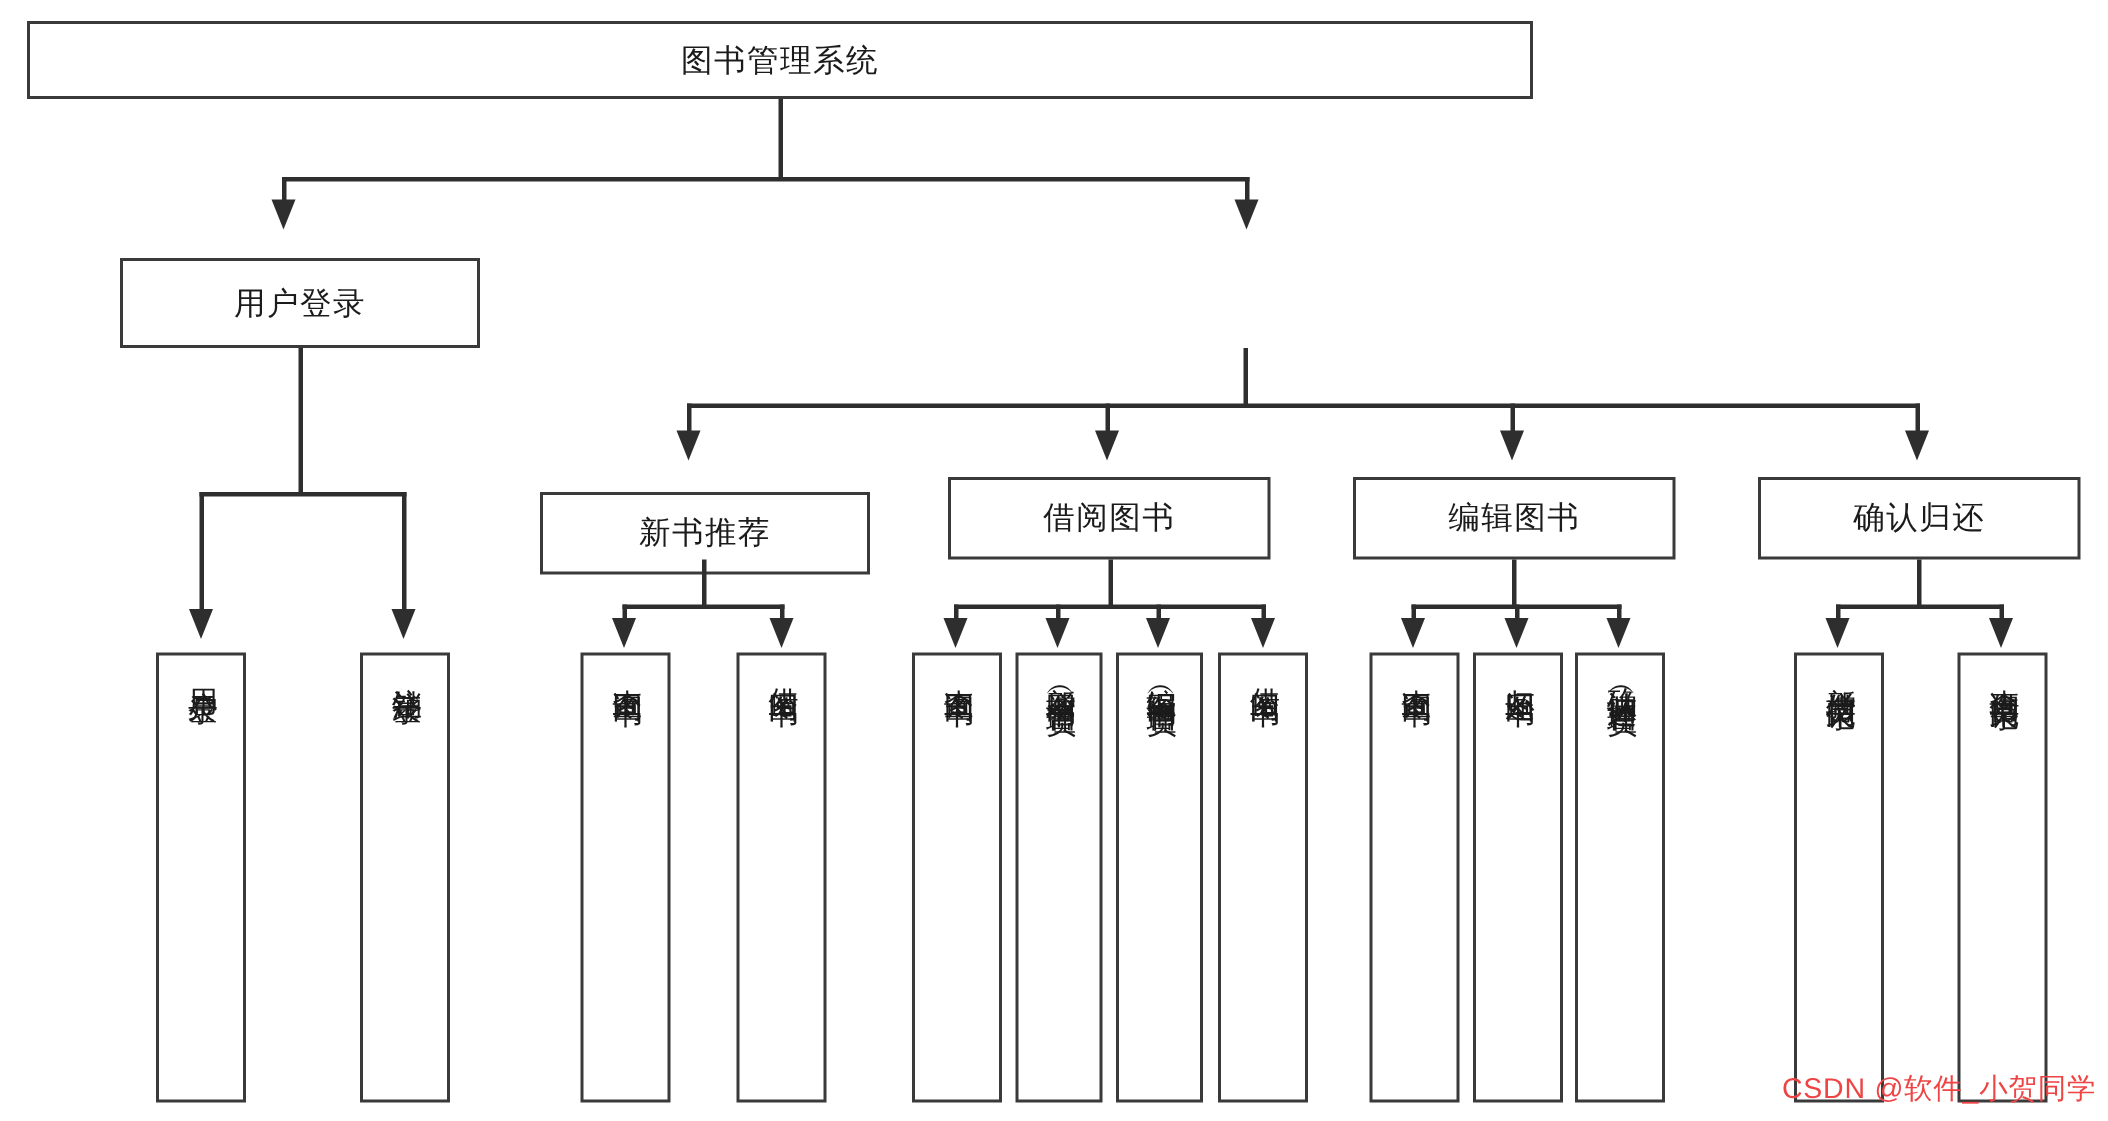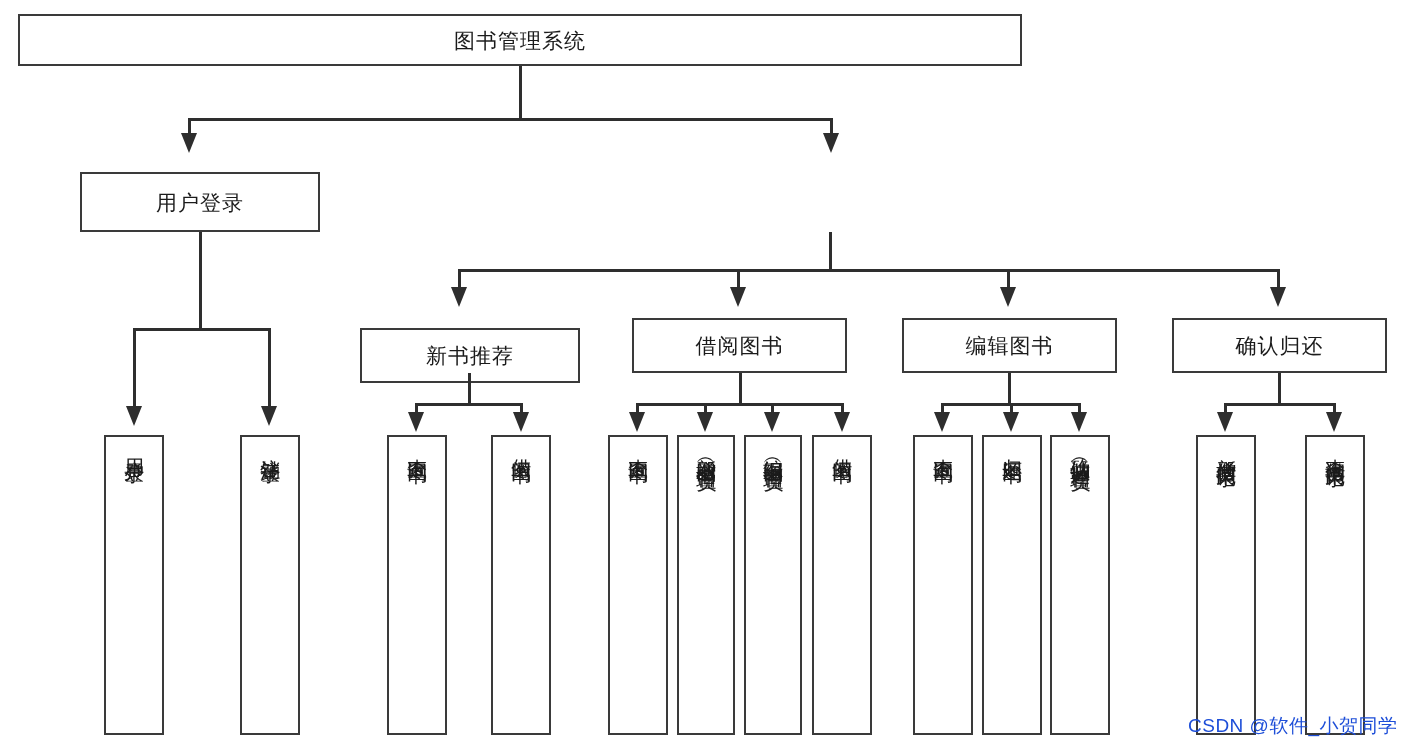--- a/index.html
+++ b/index.html
@@ -71,21 +71,21 @@
     border-left:8px solid transparent;
     border-right:8px solid transparent;
     border-top:20px solid #2e2e2e;
   }
   
   #watermark{
     position:absolute;
     left:1188px;
     top:713px;
     font-size:19px;
-    color:#1d4ed8;
+    color:#ef4444;
     white-space:nowrap;
     letter-spacing:0.5px;
     pointer-events:none;
   }
 </style>
 </head>
 <body>
 
 <div id="canvas">
 

